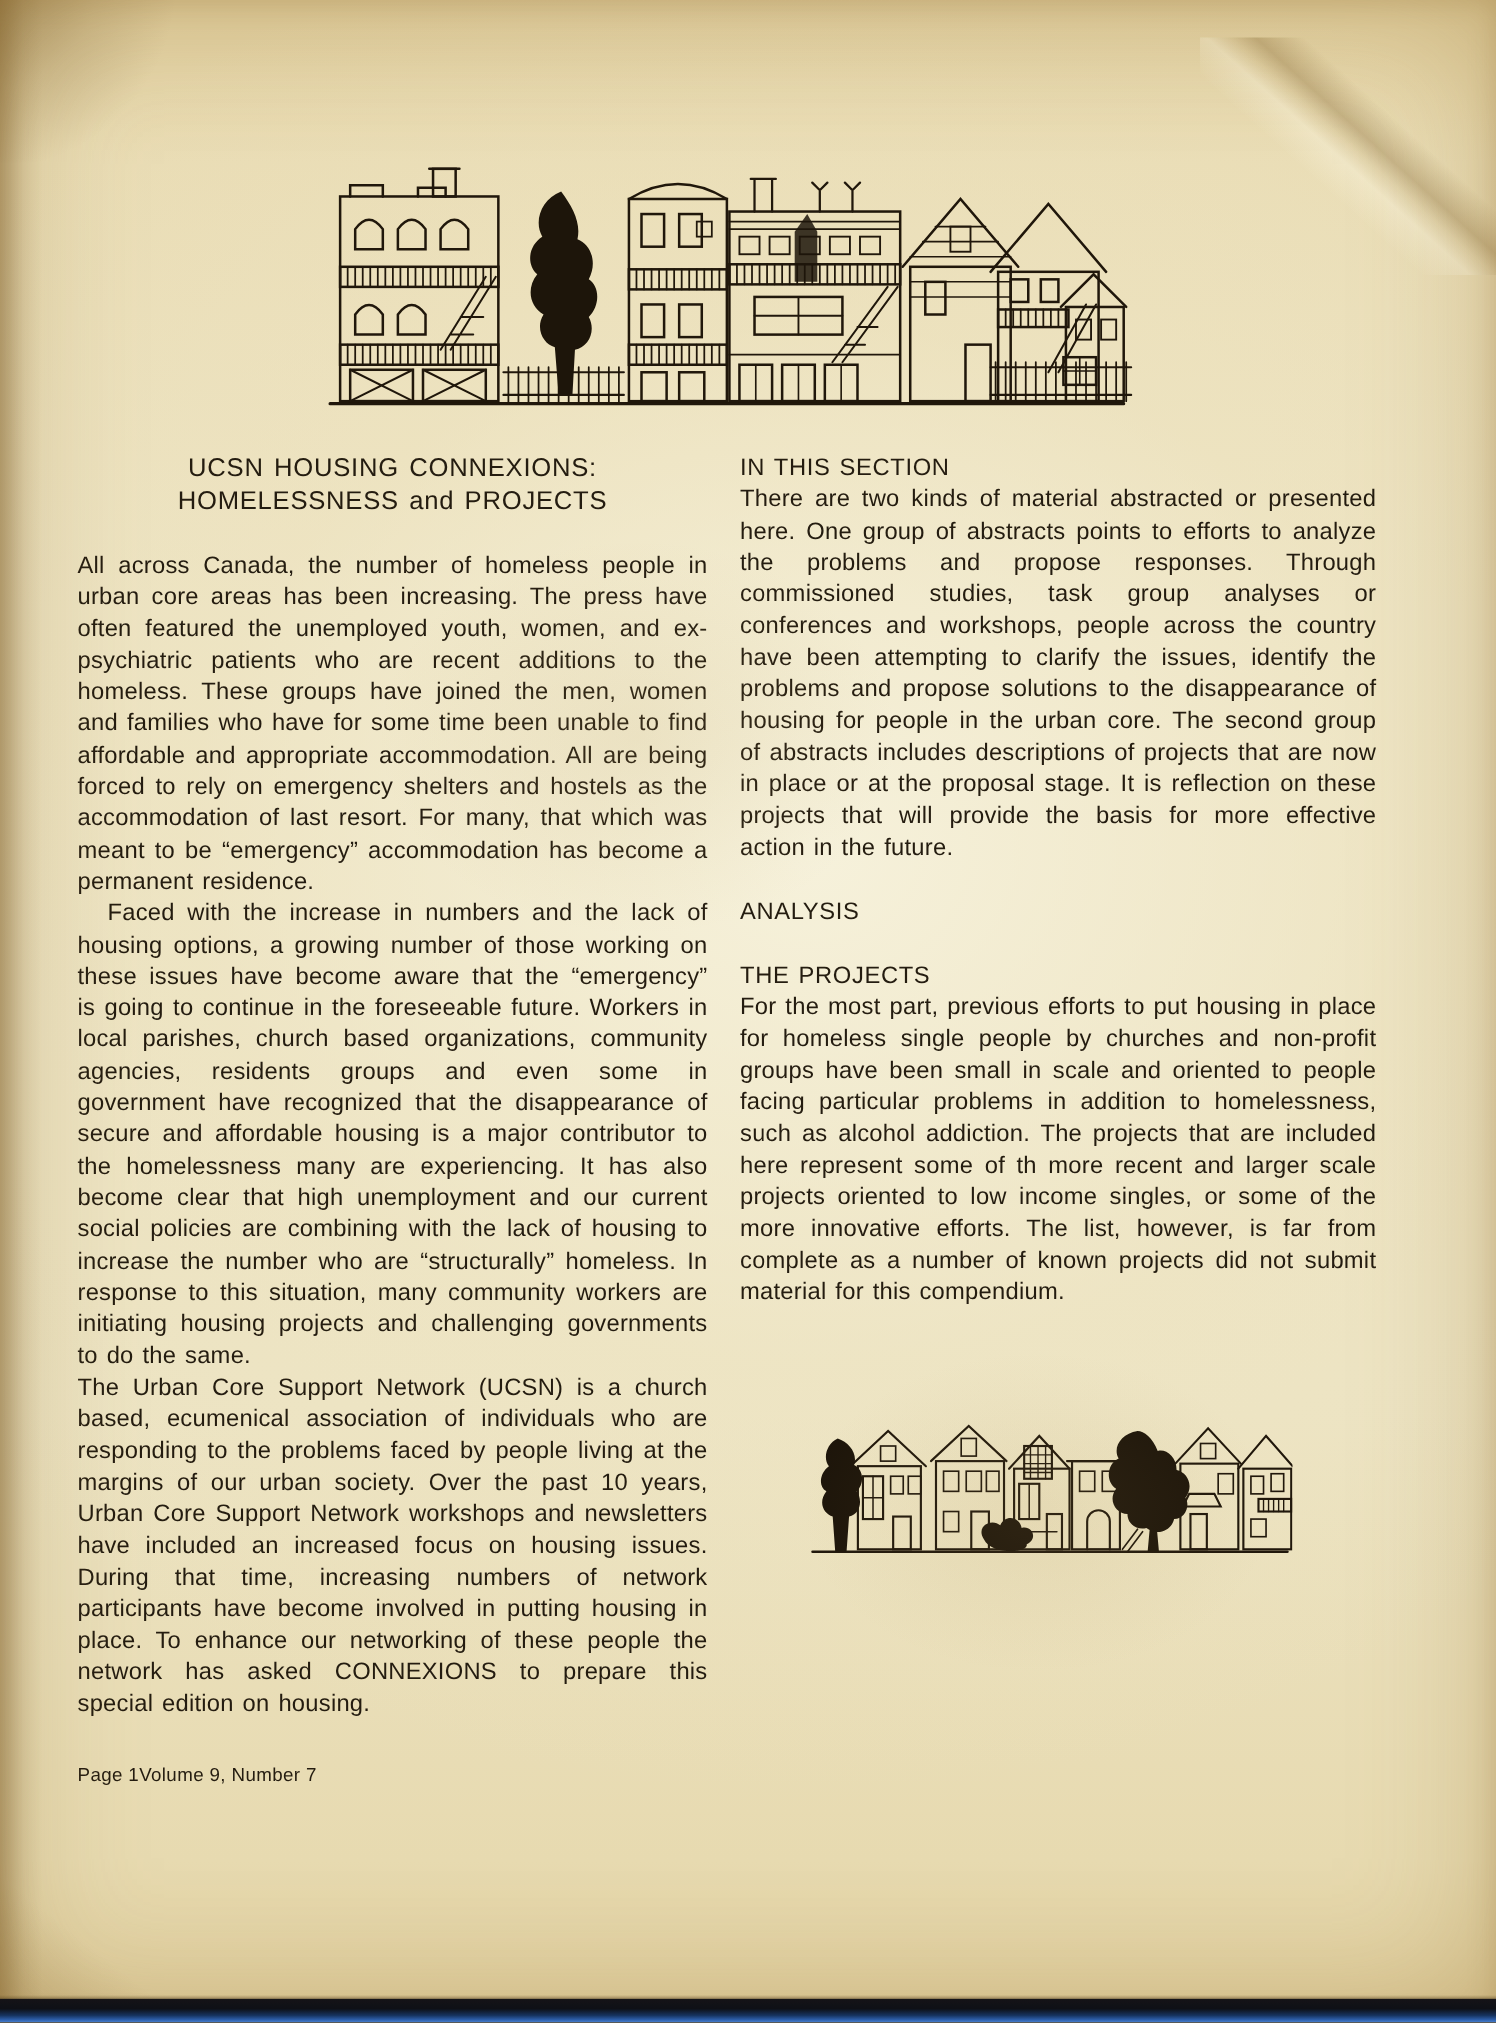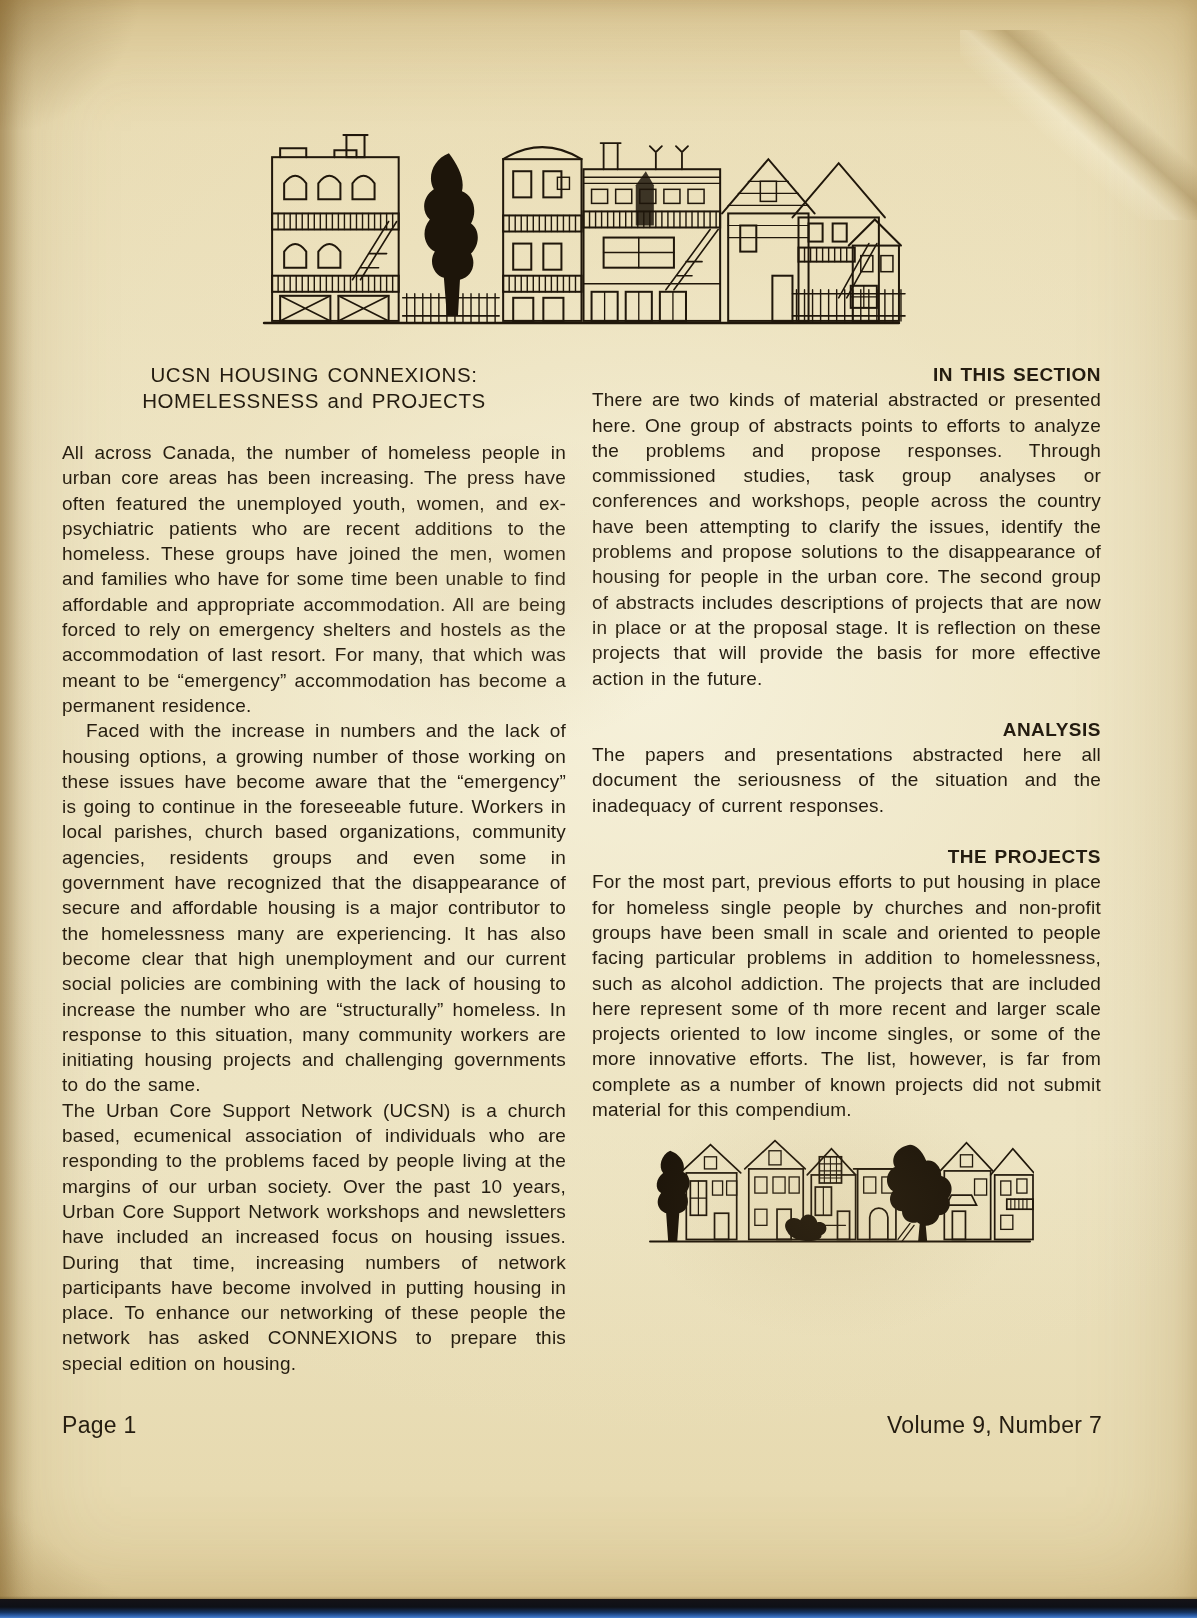--- a/index.html
+++ b/index.html
@@ -42,26 +42,26 @@
 
   
   .col{position:absolute;top:362px;font-size:19px;line-height:25.3px;
     text-align:justify;letter-spacing:.2px;word-spacing:1.6px;}
   .col-left{left:62px;width:504px;}
   .col-right{left:592px;width:509px;}
   .title{text-align:center;font-size:20.5px;line-height:26px;letter-spacing:.6px;
     word-spacing:2px;margin:0 0 26px 0;font-weight:normal;}
   .para{margin:0;}
   .para.indent{text-indent:24px;}
-  .sec-head{margin:26px 0 0 0;font-size:19px;letter-spacing:.5px;font-weight:bold;text-align:right;}
+  .sec-head{margin:26px 0 0 0;font-size:19px;letter-spacing:.5px;font-weight:normal;text-align:left;}
   .sec-head.first{margin-top:0;}
 
   
-  .footer{position:absolute;top:1412px;left:62px;width:1040px;font-size:23px;
-    display:flex;justify-content:space-between;letter-spacing:.3px;}
+  .footer{position:absolute;top:1412px;left:62px;width:1040px;font-size:15px;
+    display:flex;letter-spacing:.3px;}
 
   .ink{color:#241c10;}
 </style>
 </head>
 <body>
 
 <div class="scan">
 
   <div class="illus illus-top" aria-label="row of victorian street houses, pen and ink drawing">
     <svg viewBox="0 0 655 205" xmlns="http://www.w3.org/2000/svg">
@@ -162,21 +162,20 @@
     </h1>
     <p class="para ink">All across Canada, the number of homeless people in urban core areas has been increasing. The press have often featured the unemployed youth, women, and ex-psychiatric patients who are recent additions to the homeless. These groups have joined the men, women and families who have for some time been unable to find affordable and appropriate accommodation. All are being forced to rely on emergency shelters and hostels as the accommodation of last resort. For many, that which was meant to be “emergency” accommodation has become a permanent residence.</p>
     <p class="para indent ink">Faced with the increase in numbers and the lack of housing options, a growing number of those working on these issues have become aware that the “emergency” is going to continue in the foreseeable future. Workers in local parishes, church based organizations, community agencies, residents groups and even some in government have recognized that the disappearance of secure and affordable housing is a major contributor to the homelessness many are experiencing. It has also become clear that high unemployment and our current social policies are combining with the lack of housing to increase the number who are “structurally” homeless. In response to this situation, many community workers are initiating housing projects and challenging governments to do the same.</p>
     <p class="para ink">The Urban Core Support Network (UCSN) is a church based, ecumenical association of individuals who are responding to the problems faced by people living at the margins of our urban society. Over the past 10 years, Urban Core Support Network workshops and newsletters have included an increased focus on housing issues. During that time, increasing numbers of network participants have become involved in putting housing in place. To enhance our networking of these people the network has asked CONNEXIONS to prepare this special edition on housing.</p>
   </div>
 
   <div class="col col-right">
     <h2 class="sec-head first ink">IN THIS SECTION</h2>
     <p class="para ink">There are two kinds of material abstracted or presented here. One group of abstracts points to efforts to analyze the problems and propose responses. Through commissioned studies, task group analyses or conferences and workshops, people across the country have been attempting to clarify the issues, identify the problems and propose solutions to the disappearance of housing for people in the urban core. The second group of abstracts includes descriptions of projects that are now in place or at the proposal stage. It is reflection on these projects that will provide the basis for more effective action in the future.</p>
     <h2 class="sec-head ink">ANALYSIS</h2>
-    <p class="para ink">The papers and presentations abstracted here all document the seriousness of the situation and the inadequacy of current responses.</p>
     <h2 class="sec-head ink">THE PROJECTS</h2>
     <p class="para ink">For the most part, previous efforts to put housing in place for homeless single people by churches and non-profit groups have been small in scale and oriented to people facing particular problems in addition to homelessness, such as alcohol addiction. The projects that are included here represent some of th more recent and larger scale projects oriented to low income singles, or some of the more innovative efforts. The list, however, is far from complete as a number of known projects did not submit material for this compendium.</p>
   </div>
 
   <div class="illus illus-bottom" aria-label="row of gabled houses with trees, pen and ink drawing">
     <svg viewBox="0 0 385 130" xmlns="http://www.w3.org/2000/svg">
       <g stroke="#20170b" stroke-width="1.7" fill="none" stroke-linecap="round">
         <path d="M4 124 H381" stroke-width="2"></path>
 
         <path d="M34 56 L64 28 L94 56"></path>

